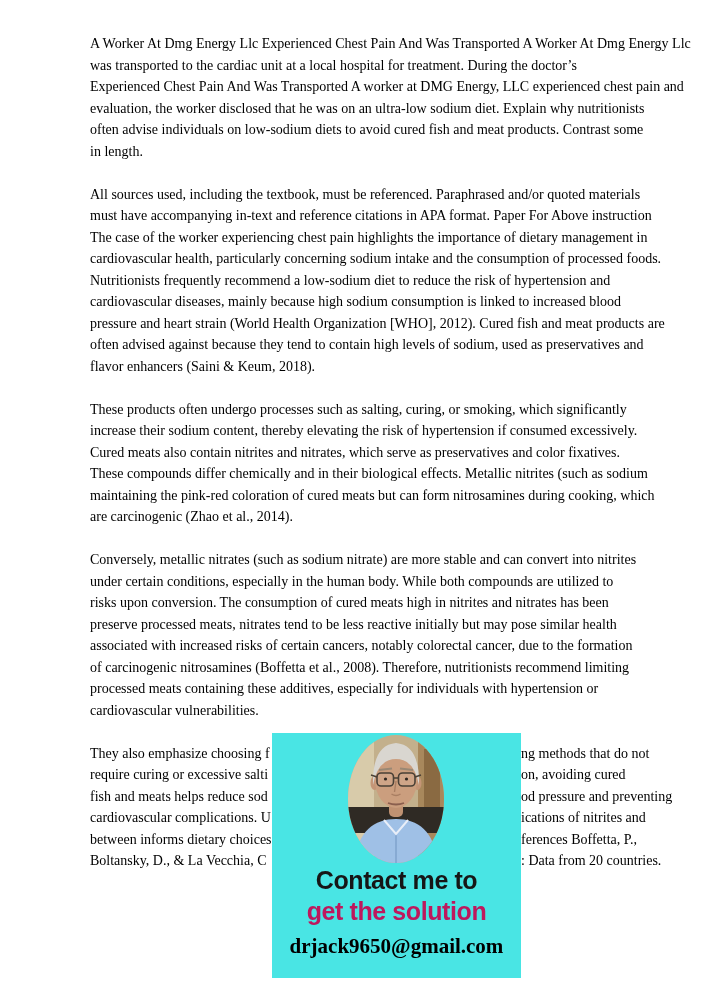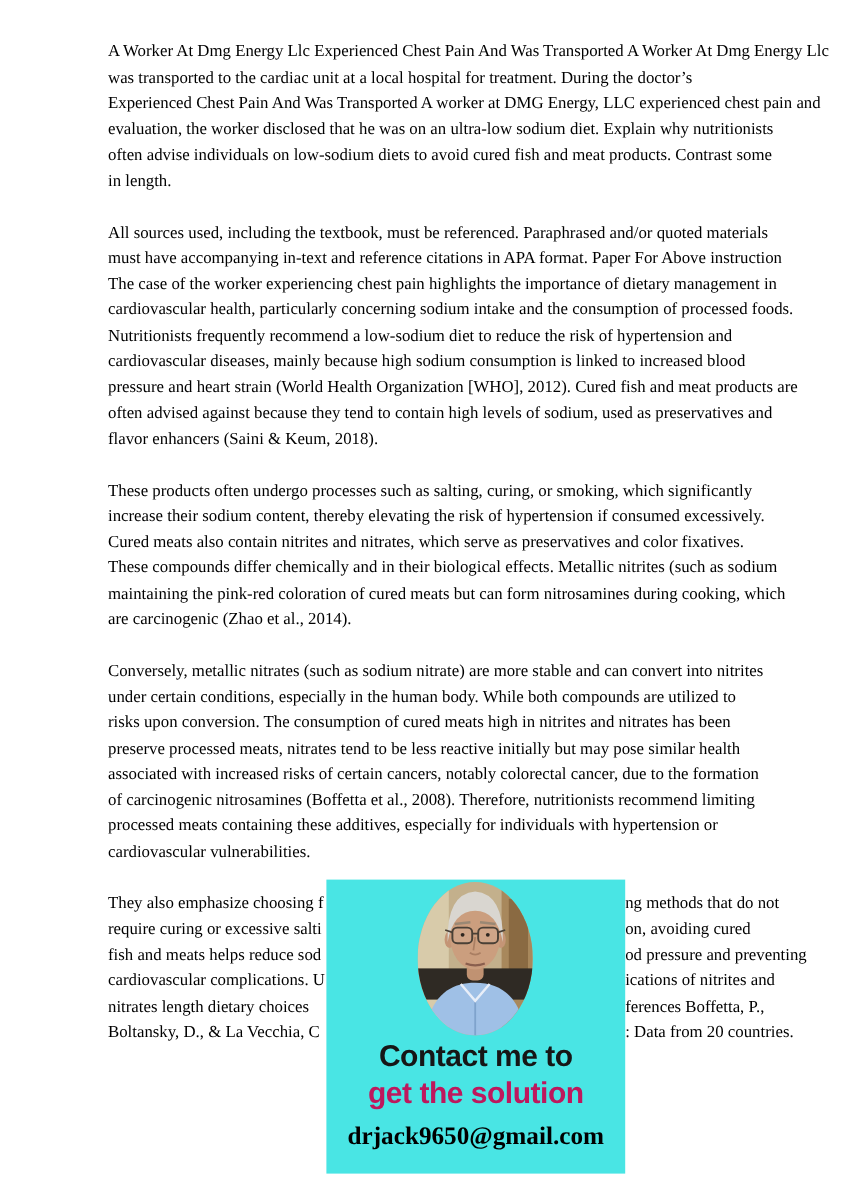--- a/index.html
+++ b/index.html
@@ -119,21 +119,21 @@
         <div class="line">associated with increased risks of certain cancers, notably colorectal cancer, due to the formation</div>
         <div class="line">of carcinogenic nitrosamines (Boffetta et al., 2008). Therefore, nutritionists recommend limiting</div>
         <div class="line">processed meats containing these additives, especially for individuals with hypertension or</div>
         <div class="line">cardiovascular vulnerabilities.</div>
       </div>
       <div class="para">
         <div class="line"><span class="frag-left">They also emphasize choosing f</span><span class="frag-right">ng methods that do not</span></div>
         <div class="line"><span class="frag-left">require curing or excessive salti</span><span class="frag-right">on, avoiding cured</span></div>
         <div class="line"><span class="frag-left">fish and meats helps reduce sod</span><span class="frag-right">od pressure and preventing</span></div>
         <div class="line"><span class="frag-left">cardiovascular complications. U</span><span class="frag-right">ications of nitrites and</span></div>
-        <div class="line"><span class="frag-left">nitrates length dietary choices</span><span class="frag-right">ferences Boffetta, P.,</span></div>
+        <div class="line"><span class="frag-left">between informs dietary choices</span><span class="frag-right">ferences Boffetta, P.,</span></div>
         <div class="line"><span class="frag-left">Boltansky, D., &amp; La Vecchia, C</span><span class="frag-right">: Data from 20 countries.</span></div>
       </div>
     </div>
 
   <div class="overlay" style="background: rgb(73, 229, 228);">
     <div class="photo">
       
       <svg width="96" height="128" viewBox="0 0 96 128" xmlns="http://www.w3.org/2000/svg">
         <defs>
           <clipPath id="ovalClip">

